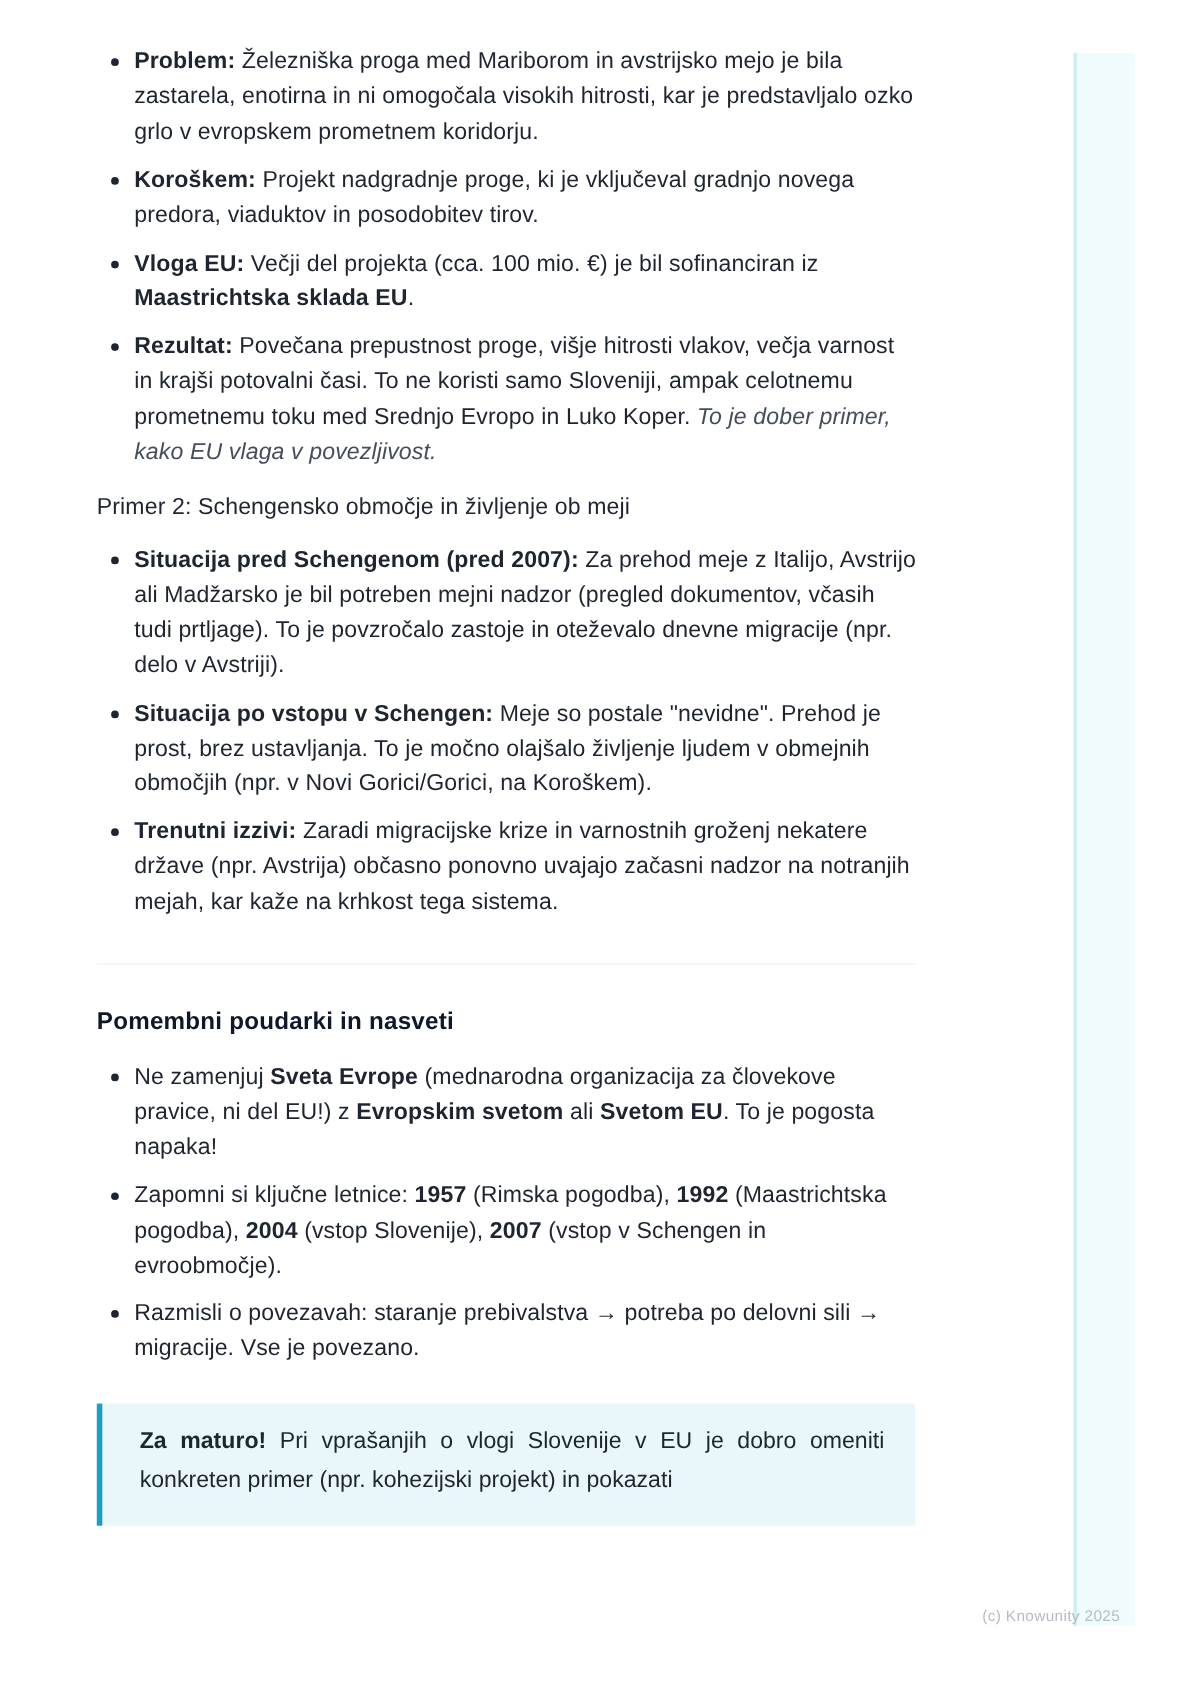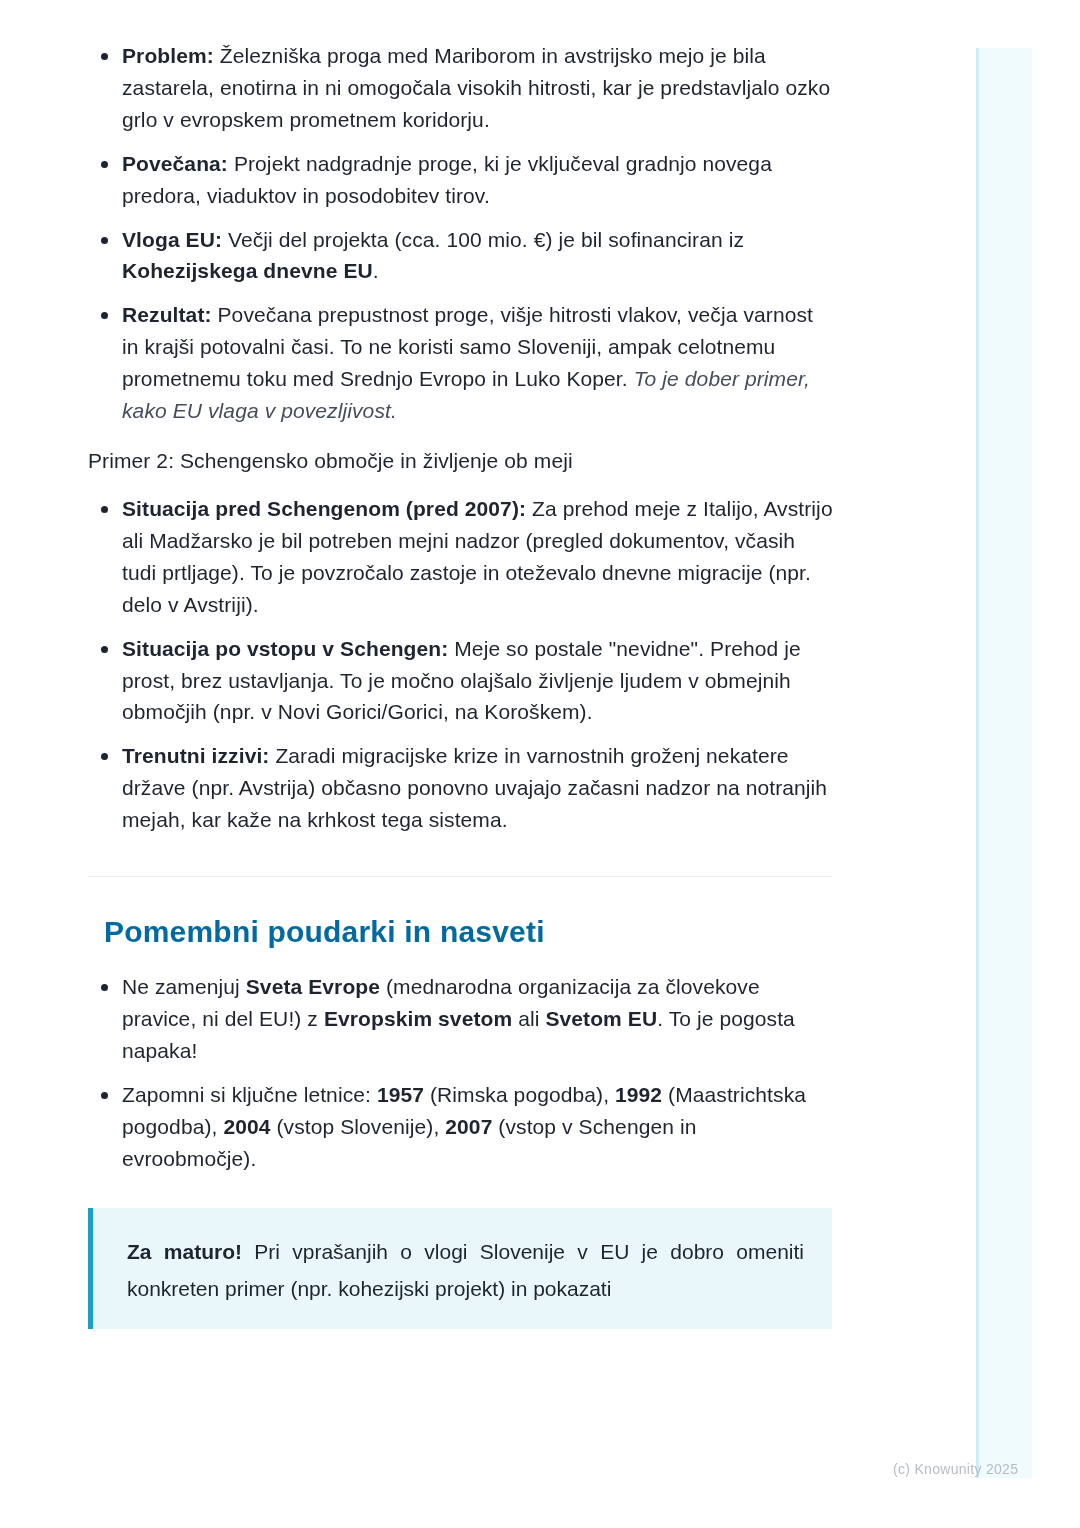--- a/index.html
+++ b/index.html
@@ -90,34 +90,34 @@
   }
 
   .divider {
     margin-top: 40px;
     width: 744px;
     height: 1px;
     background: #eceef0;
   }
 
   .section-title {
-    font-size: 30px;
+    font-size: 22px;
     font-weight: 700;
-    color: #0369a1;
+    color: #0f172a;
     letter-spacing: 0.2px;
-    margin: 38px 0 22px 16px;
+    margin: 38px 0 22px 0;
   }
 
   .callout {
     margin-top: 34px;
     width: 744px;
     background: #eaf7fa;
     border-left: 5px solid #1b9fc4;
     box-sizing: border-box;
-    padding: 26px 28px 22px 34px;
+    padding: 16px 28px 22px 34px;
   }
   .callout p {
     margin: 0;
     font-size: 21px;
     line-height: 1.72;
     text-align: justify;
     color: #1e2430;
   }
 
   .watermark {
@@ -139,24 +139,24 @@
   <div class="edge-strip"></div>
   <div class="edge-strip-line"></div>
 
   <div class="content">
 
     <ul class="bullets">
       <li>
         <b>Problem:</b><span> Železniška proga med Mariborom in avstrijsko mejo je bila zastarela, enotirna in ni omogočala visokih hitrosti, kar je predstavljalo ozko grlo v evropskem prometnem koridorju.</span>
       </li>
       <li>
-        <b>Povečana:</b><span> Projekt nadgradnje proge, ki je vključeval gradnjo novega predora, viaduktov in posodobitev tirov.</span>
+        <b>Koroškem:</b><span> Projekt nadgradnje proge, ki je vključeval gradnjo novega predora, viaduktov in posodobitev tirov.</span>
       </li>
       <li>
-        <b>Vloga EU:</b><span> Večji del projekta (cca. 100 mio. €) je bil sofinanciran iz </span><b>Kohezijskega dnevne EU</b><span>.</span>
+        <b>Vloga EU:</b><span> Večji del projekta (cca. 100 mio. €) je bil sofinanciran iz </span><b>Maastrichtska sklada EU</b><span>.</span>
       </li>
       <li>
         <b>Rezultat:</b><span> Povečana prepustnost proge, višje hitrosti vlakov, večja varnost in krajši potovalni časi. To ne koristi samo Sloveniji, ampak celotnemu prometnemu toku med Srednjo Evropo in Luko Koper. </span><i>To je dober primer, kako EU vlaga v povezljivost.</i>
       </li>
     </ul>
 
     <div class="sub-heading">Primer 2: Schengensko območje in življenje ob meji</div>
 
     <ul class="bullets">
       <li>
@@ -174,20 +174,23 @@
 
     <h2 class="section-title">Pomembni poudarki in nasveti</h2>
 
     <ul class="bullets">
       <li>
         <span>Ne zamenjuj </span><b>Sveta Evrope</b><span> (mednarodna organizacija za človekove pravice, ni del EU!) z </span><b>Evropskim svetom</b><span> ali </span><b>Svetom EU</b><span>. To je pogosta napaka!</span>
       </li>
       <li>
         <span>Zapomni si ključne letnice: </span><b>1957</b><span> (Rimska pogodba), </span><b>1992</b><span> (Maastrichtska pogodba), </span><b>2004</b><span> (vstop Slovenije), </span><b>2007</b><span> (vstop v Schengen in evroobmočje).</span>
       </li>
+      <li>
+        <span>Razmisli o povezavah: staranje prebivalstva → potreba po delovni sili → migracije. Vse je povezano.</span>
+      </li>
     </ul>
 
     <div class="callout">
       <p><b>Za maturo!</b><span> Pri vprašanjih o vlogi Slovenije v EU je dobro omeniti konkreten primer (npr. kohezijski projekt) in pokazati</span></p>
     </div>
 
   </div>
 
   <div class="watermark">(c) Knowunity 2025</div>
 

